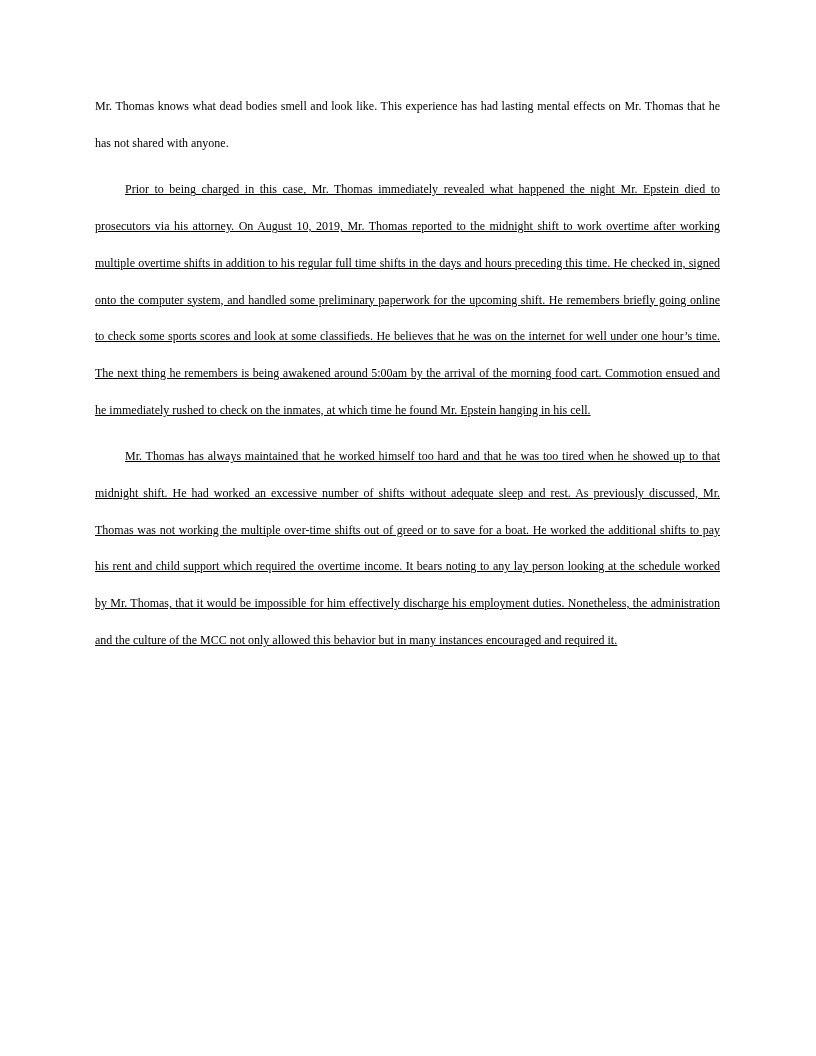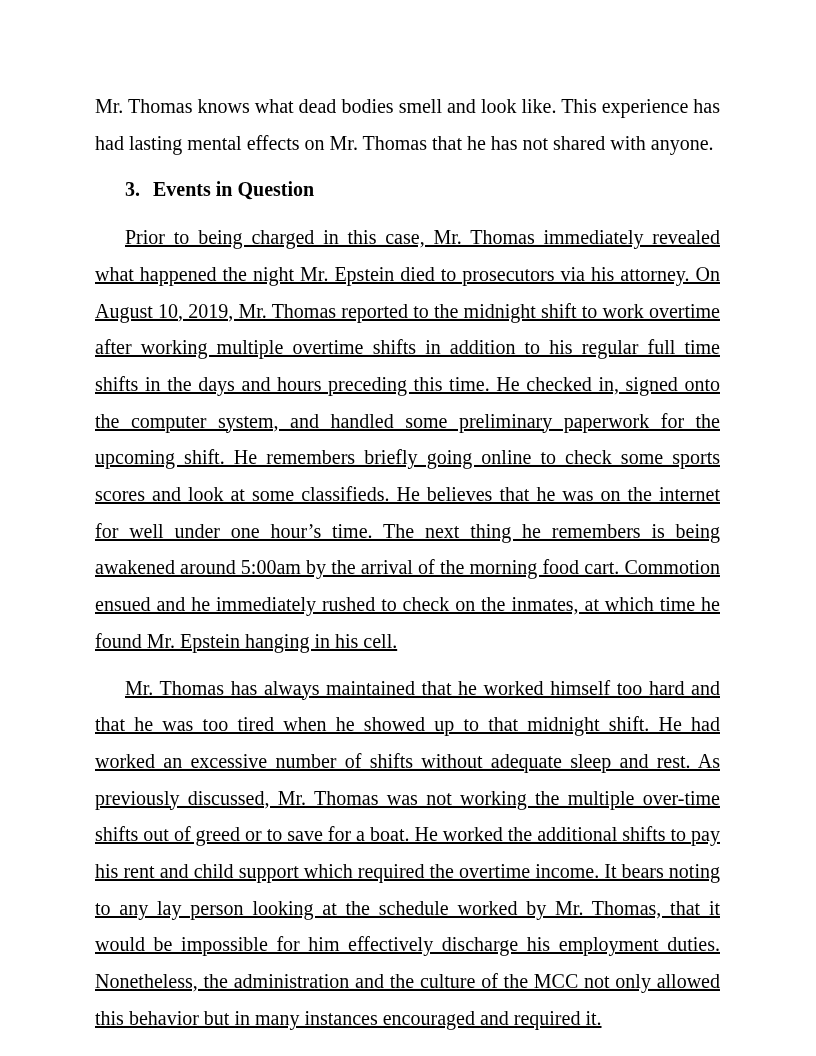--- a/index.html
+++ b/index.html
@@ -15,21 +15,21 @@
     background: #ffffff;
     overflow: hidden;
     font-family: "Liberation Serif", "DejaVu Serif", serif;
     color: #000000;
   }
   .content {
     position: absolute;
     top: 88px;
     left: 95px;
     width: 625px;
-    font-size: 20px;
+    font-size: 12px;
     line-height: 36.7px;
     text-align: justify;
     text-align-last: left;
   }
   .para {
     margin: 0 0 10px 0;
   }
   .para.indented {
     text-indent: 30px;
     text-decoration: underline;
@@ -46,22 +46,19 @@
   }
 </style>
 </head>
 <body>
 
 <div class="page">
   <div class="content">
 
     <p class="para">Mr. Thomas knows what dead bodies smell and look like. This experience has had lasting mental effects on Mr. Thomas that he has not shared with anyone.</p>
 
-    <div class="heading">
-      <span class="num">3.</span><span>Events in Question</span>
-    </div>
 
     <p class="para indented">Prior to being charged in this case, Mr. Thomas immediately revealed what happened the night Mr. Epstein died to prosecutors via his attorney. On August 10, 2019, Mr. Thomas reported to the midnight shift to work overtime after working multiple overtime shifts in addition to his regular full time shifts in the days and hours preceding this time. He checked in, signed onto the computer system, and handled some preliminary paperwork for the upcoming shift. He remembers briefly going online to check some sports scores and look at some classifieds. He believes that he was on the internet for well under one hour’s time. The next thing he remembers is being awakened around 5:00am by the arrival of the morning food cart. Commotion ensued and he immediately rushed to check on the inmates, at which time he found Mr. Epstein hanging in his cell.</p>
 
     <p class="para indented">Mr. Thomas has always maintained that he worked himself too hard and that he was too tired when he showed up to that midnight shift. He had worked an excessive number of shifts without adequate sleep and rest. As previously discussed, Mr. Thomas was not working the multiple over-time shifts out of greed or to save for a boat. He worked the additional shifts to pay his rent and child support which required the overtime income. It bears noting to any lay person looking at the schedule worked by Mr. Thomas, that it would be impossible for him effectively discharge his employment duties. Nonetheless, the administration and the culture of the MCC not only allowed this behavior but in many instances encouraged and required it.</p>
 
   </div>
 </div>
 
 </body></html>

